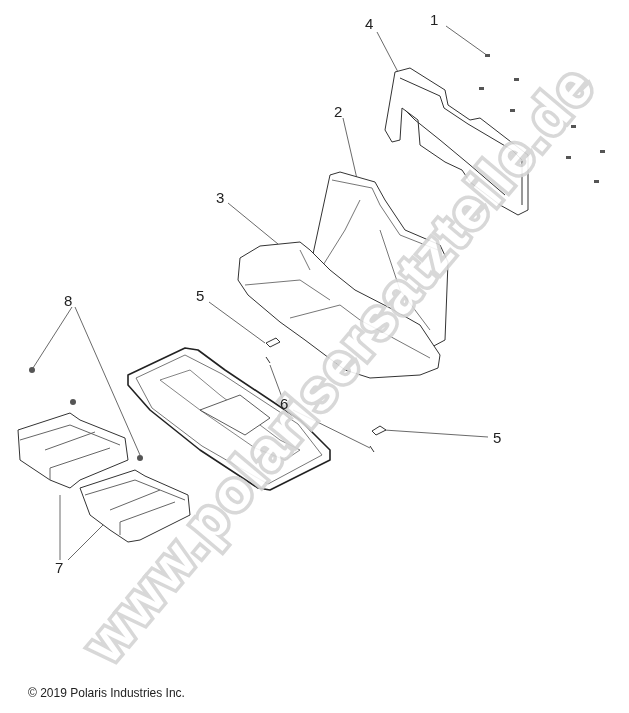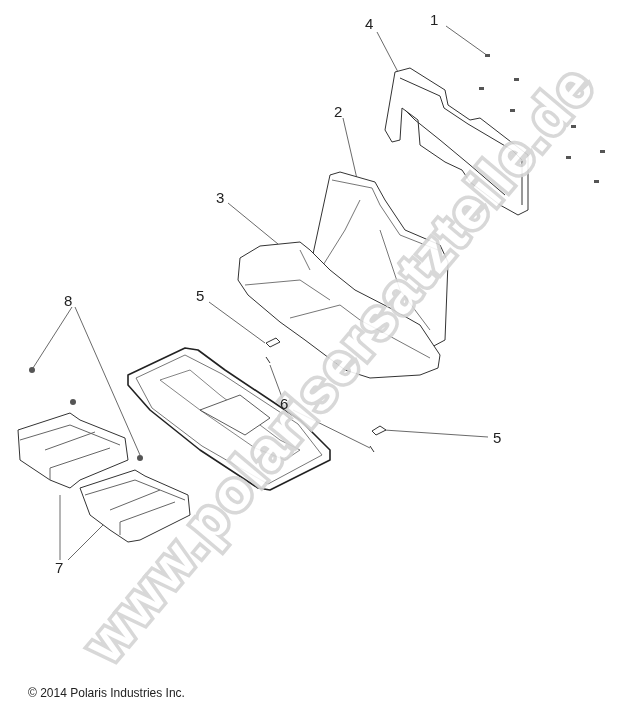--- a/index.html
+++ b/index.html
@@ -97,13 +97,13 @@
 <span class="callout" style="left:430px;top:12px">1</span>
 <span class="callout" style="left:334px;top:104px">2</span>
 <span class="callout" style="left:216px;top:190px">3</span>
 <span class="callout" style="left:365px;top:16px">4</span>
 <span class="callout" style="left:196px;top:288px">5</span>
 <span class="callout" style="left:493px;top:430px">5</span>
 <span class="callout" style="left:280px;top:396px">6</span>
 <span class="callout" style="left:55px;top:560px">7</span>
 <span class="callout" style="left:64px;top:293px">8</span>
 
-<div class="copyright">© 2014 Polaris Industries Inc.</div>
+<div class="copyright">© 2019 Polaris Industries Inc.</div>
 
 </body></html>

